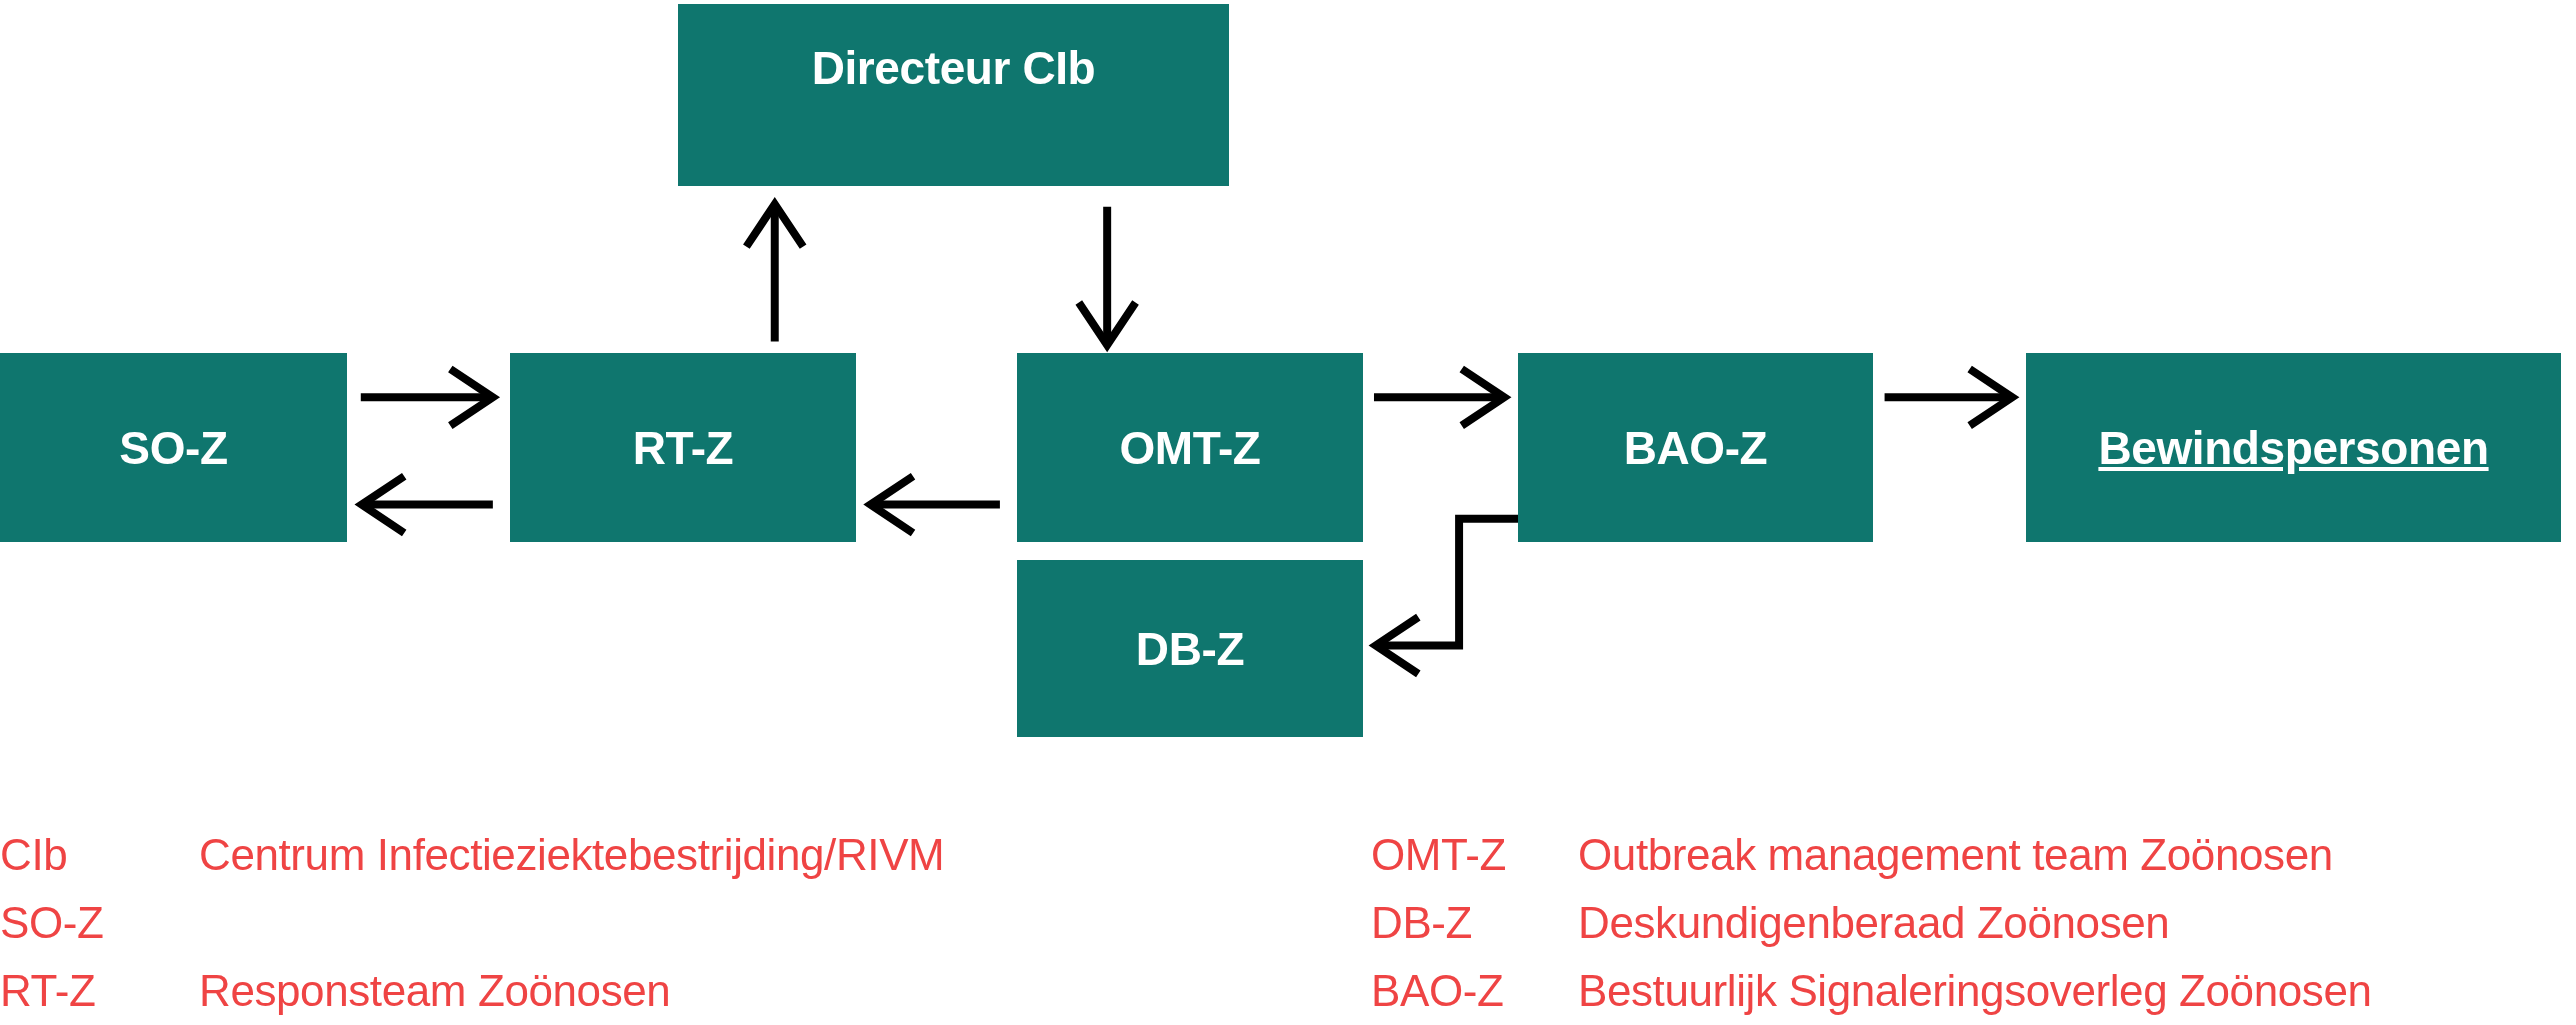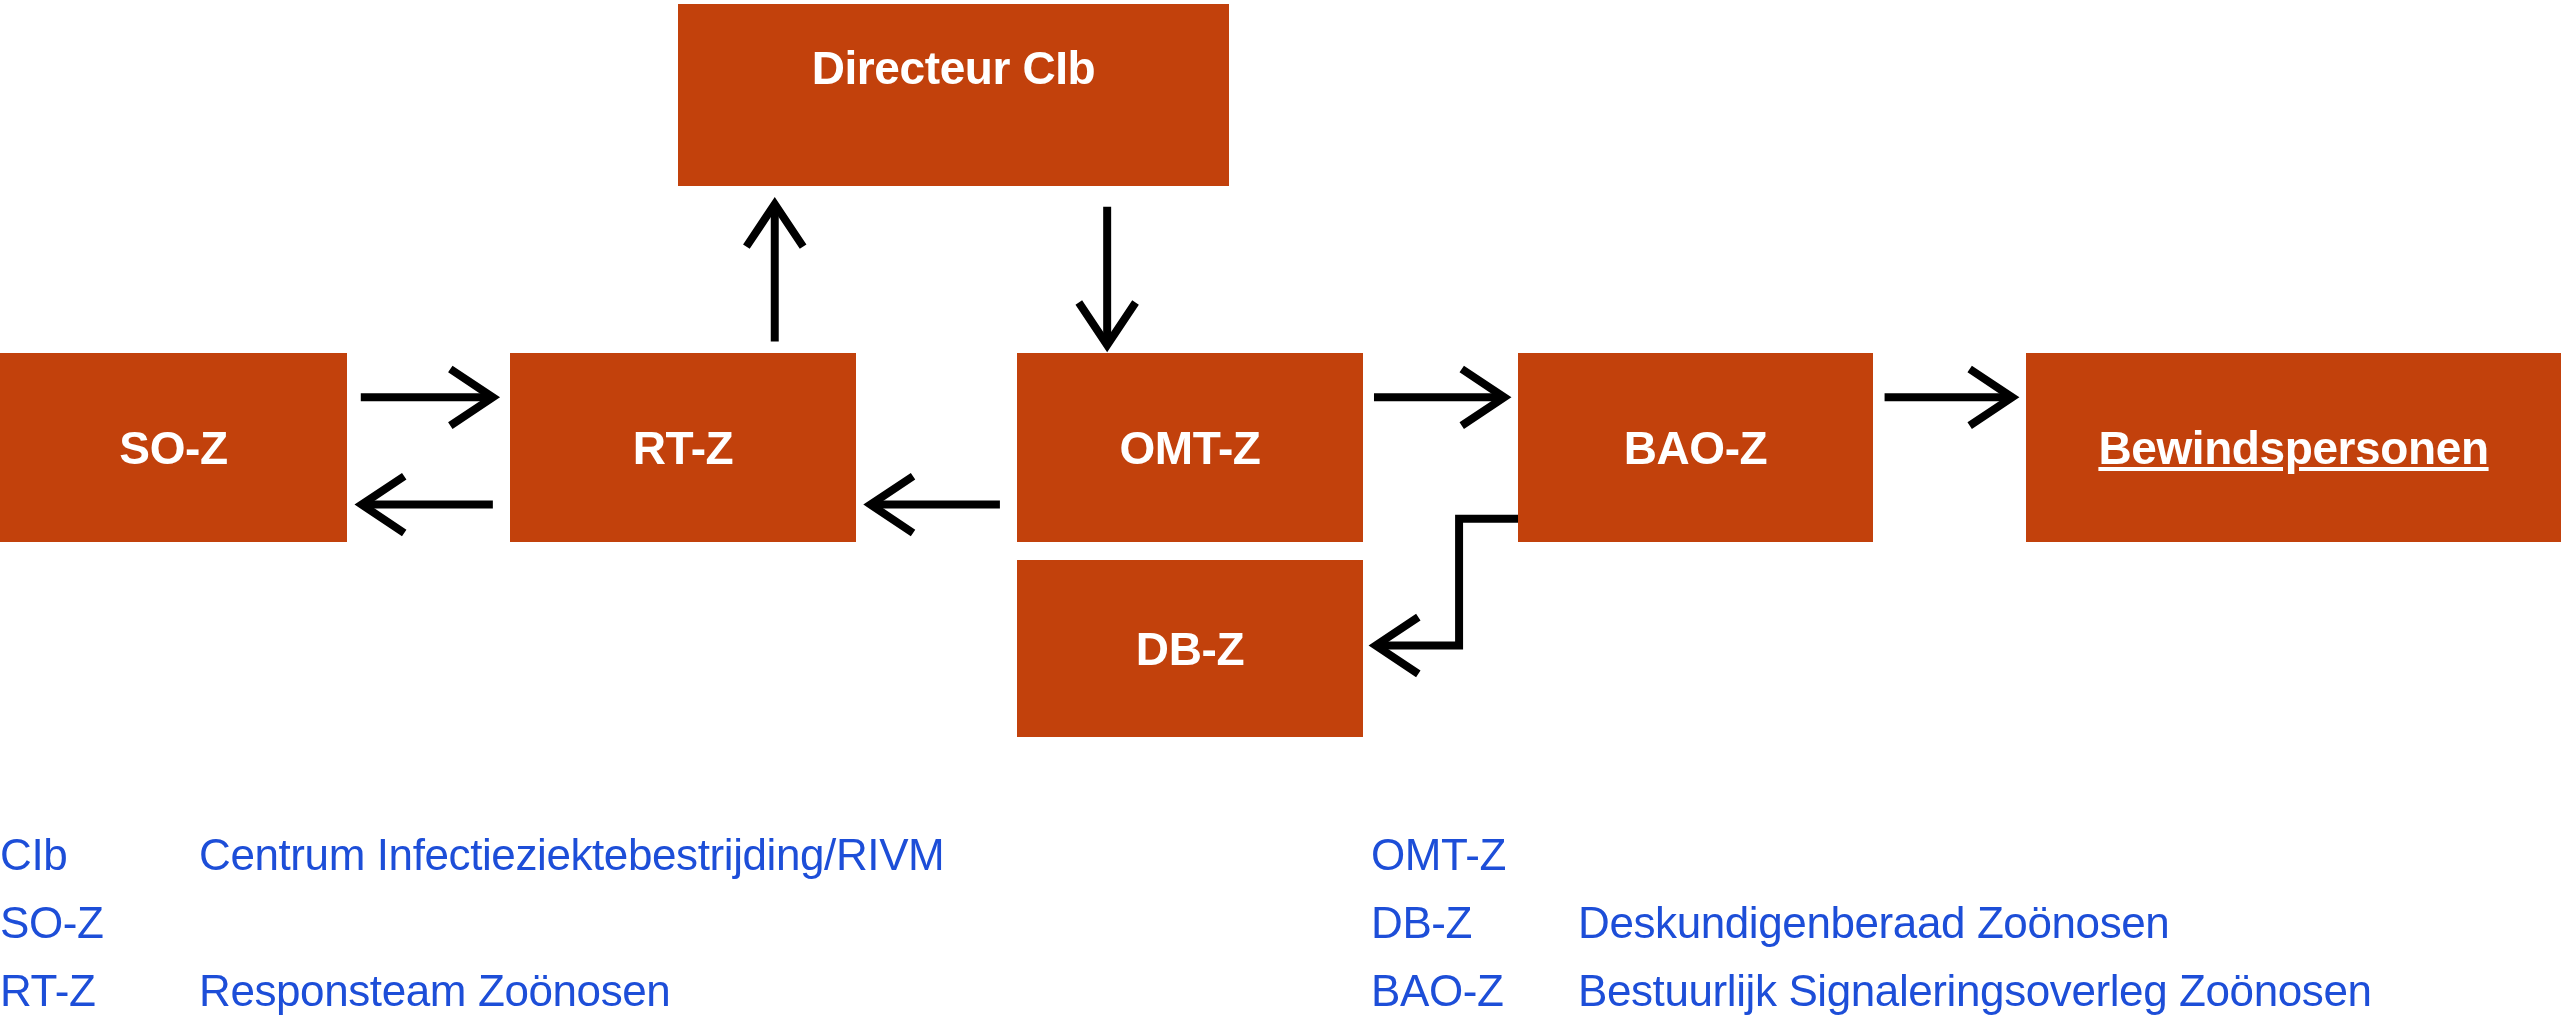--- a/index.html
+++ b/index.html
@@ -16,21 +16,21 @@
     overflow: hidden;
   }
   #arrow-layer {
     position: absolute;
     left: 0; top: 0;
     width: 2576px;
     height: 1026px;
   }
   .box {
     position: absolute;
-    background: #c2410c;
+    background: #0f766e;
     color: #ffffff;
     font-weight: bold;
     font-size: 46px;
     letter-spacing: -0.4px;
     display: flex;
     align-items: center;
     justify-content: center;
     box-sizing: border-box;
     white-space: nowrap;
   }
@@ -42,21 +42,21 @@
   #box-soz             { left: 0px;    top: 353px; width: 347px; height: 189px; }
   #box-rtz             { left: 510px;  top: 353px; width: 346px; height: 189px; }
   #box-omtz            { left: 1017px; top: 353px; width: 346px; height: 189px; }
   #box-baoz            { left: 1518px; top: 353px; width: 355px; height: 189px; }
   #box-bewindspersonen { left: 2026px; top: 353px; width: 535px; height: 189px; text-decoration: underline; }
   #box-dbz             { left: 1017px; top: 560px; width: 346px; height: 177px; }
 
   .legend-col {
     position: absolute;
     top: 821px;
-    color: #1d4ed8;
+    color: #ef4444;
     font-size: 44px;
     line-height: 68px;
     letter-spacing: -0.4px;
     white-space: nowrap;
   }
   #legend-left  { left: 0px; }
   #legend-right { left: 1371px; }
   .legend-row { display: flex; }
   .legend-term { flex: none; width: 199px; }
   #legend-right .legend-term { width: 207px; }
@@ -144,20 +144,21 @@
     </div>
     <div class="legend-row">
       <span class="legend-term">RT-Z</span>
       <span class="legend-def">Responsteam Zoönosen</span>
     </div>
   </div>
 
   <div class="legend-col" id="legend-right">
     <div class="legend-row">
       <span class="legend-term">OMT-Z</span>
+      <span class="legend-def">Outbreak management team Zoönosen</span>
     </div>
     <div class="legend-row">
       <span class="legend-term">DB-Z</span>
       <span class="legend-def">Deskundigenberaad Zoönosen</span>
     </div>
     <div class="legend-row">
       <span class="legend-term">BAO-Z</span>
       <span class="legend-def">Bestuurlijk Signaleringsoverleg Zoönosen</span>
     </div>
   </div>

